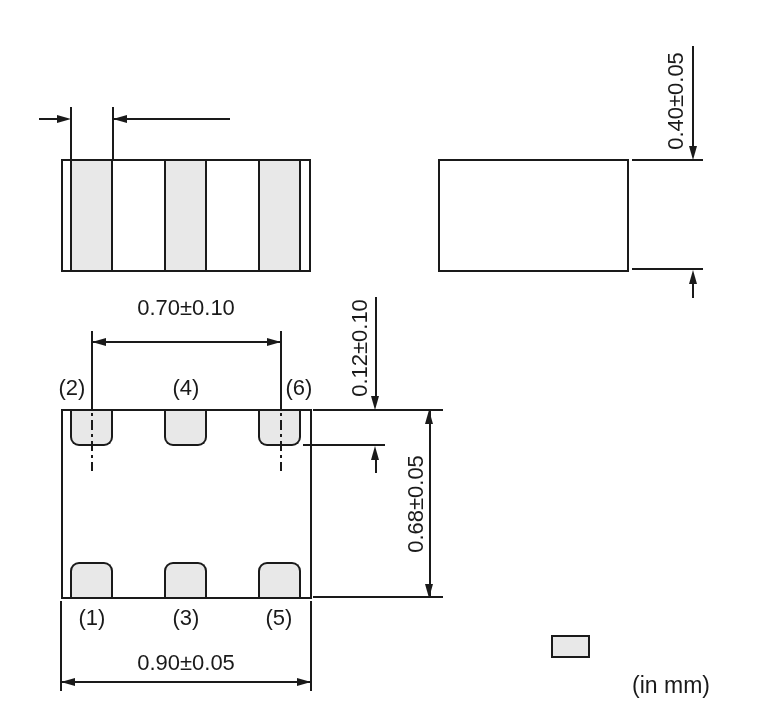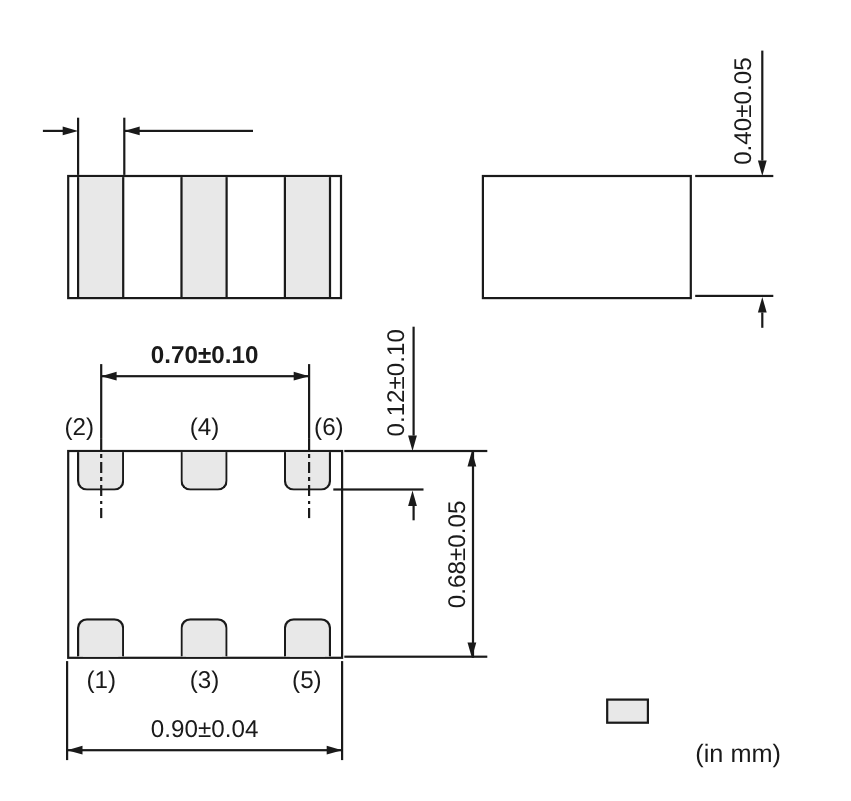--- a/index.html
+++ b/index.html
@@ -61,21 +61,21 @@
   <div class="abs pad bot" style="left:258px; top:562px; width:43px; height:35px;"></div>
 
   <div class="abs cline" style="left:91px; top:399px; height:72px;"></div>
   <div class="abs cline" style="left:280px; top:399px; height:72px;"></div>
 
   <div class="abs vline" style="left:91px; top:331px; height:68px;"></div>
   <div class="abs vline" style="left:280px; top:331px; height:68px;"></div>
   <div class="abs hline" style="left:92px; top:341px; width:189px;"></div>
   <div class="abs arr arr-l" style="left:92px; top:338px;"></div>
   <div class="abs arr arr-r" style="left:267px; top:338px;"></div>
-  <div class="abs txt" style="left:130px; top:311px; width:112px;font-weight:bold;">0.70±0.10</div>
+  <div class="abs txt" style="left:130px; top:296px; width:112px;">0.70±0.10</div>
 
   <div class="abs txt" style="left:47px; top:376px; width:50px;">(2)</div>
   <div class="abs txt" style="left:161px; top:376px; width:50px;">(4)</div>
   <div class="abs txt" style="left:274px; top:376px; width:50px;">(6)</div>
 
   <div class="abs txt" style="left:67px; top:606px; width:50px;">(1)</div>
   <div class="abs txt" style="left:161px; top:606px; width:50px;">(3)</div>
   <div class="abs txt" style="left:254px; top:606px; width:50px;">(5)</div>
 
   <div class="abs hline" style="left:313px; top:409px; width:130px;"></div>
@@ -90,18 +90,18 @@
   <div class="abs vline" style="left:429px; top:410px; height:188px;"></div>
   <div class="abs arr arr-u" style="left:425px; top:410px;"></div>
   <div class="abs arr arr-d" style="left:425px; top:584px;"></div>
   <div class="abs txt rot" style="left:360px; top:492px; width:112px;">0.68±0.05</div>
 
   <div class="abs vline" style="left:60px; top:601px; height:90px;"></div>
   <div class="abs vline" style="left:310px; top:601px; height:90px;"></div>
   <div class="abs hline" style="left:61px; top:681px; width:250px;"></div>
   <div class="abs arr arr-l" style="left:61px; top:678px;"></div>
   <div class="abs arr arr-r" style="left:297px; top:678px;"></div>
-  <div class="abs txt" style="left:130px; top:651px; width:112px;">0.90±0.04</div>
+  <div class="abs txt" style="left:130px; top:651px; width:112px;">0.90±0.05</div>
 
   <div class="abs" style="left:551px; top:635px; width:39px; height:23px; background:var(--fill); border:2px solid var(--line);"></div>
   <div class="abs txt" style="left:631px; top:672px; width:80px; font-size:23px; line-height:26px;">(in mm)</div>
 
 </div>
 
 </body></html>

